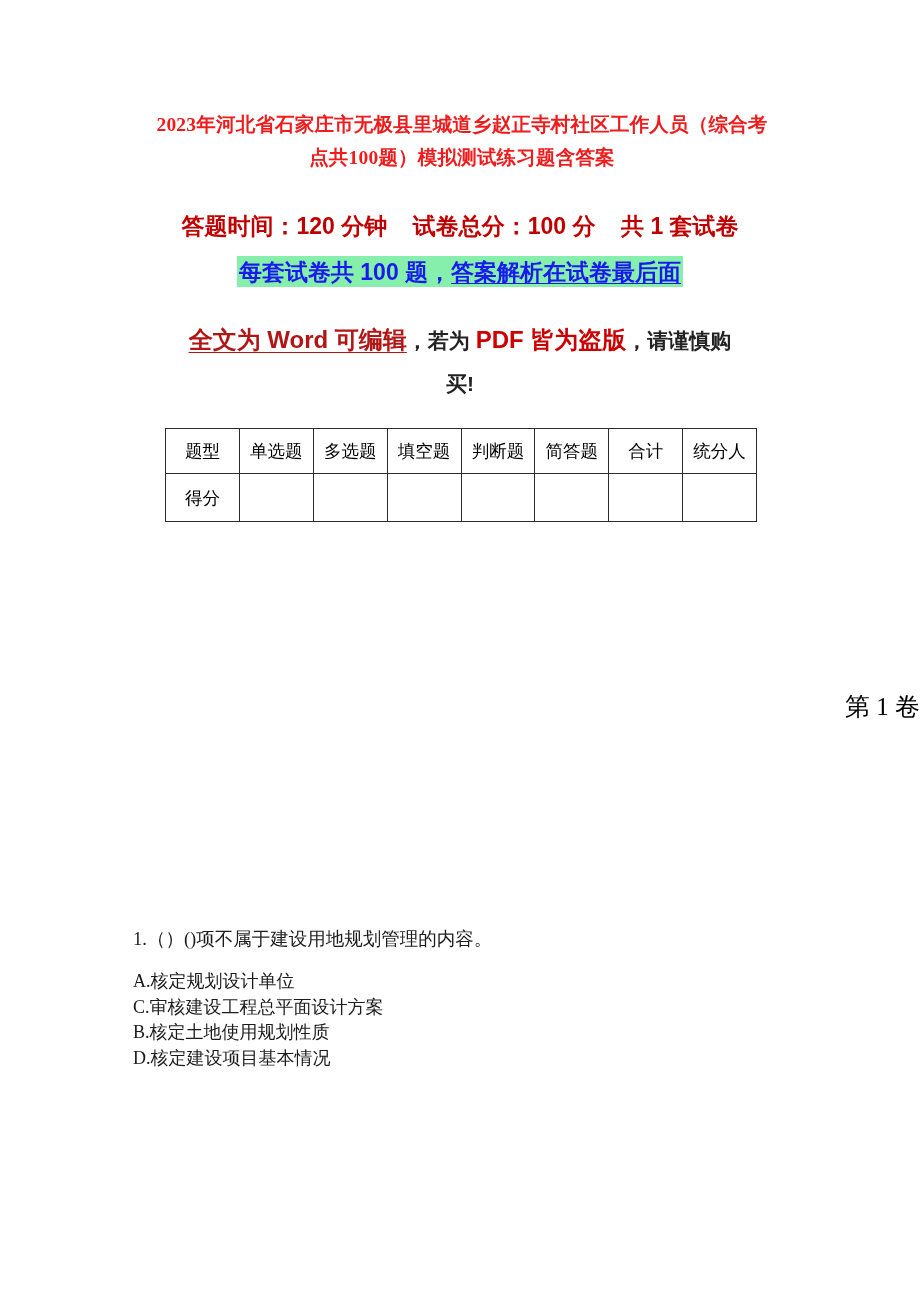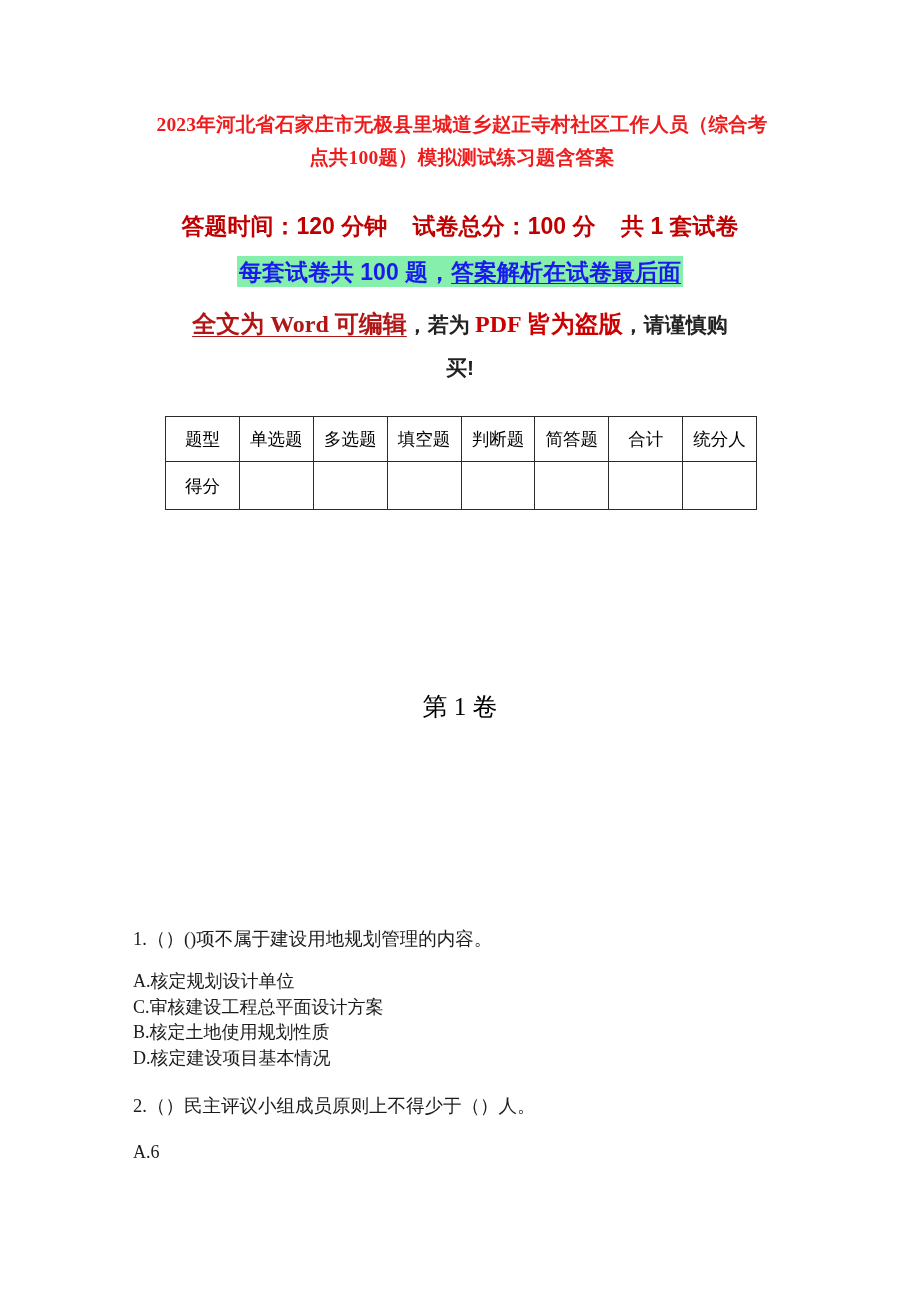--- a/index.html
+++ b/index.html
@@ -68,25 +68,25 @@
     background: #86efac;
     padding: 3px 2px 2px 2px;
   }
   .banner-line2 .hl .ul {
     text-decoration: underline;
     text-decoration-thickness: 1px;
     text-underline-offset: 3px;
   }
 
   .banner-line3 {
-    font-family: Liberation Serif, serif;
+    font-family: Liberation Sans, sans-serif;
     font-weight: bold;
     font-size: 24px;
     line-height: 44px;
-    margin-top: 4px;
+    margin-top: 20px;
   }
   .banner-line3 .seg-red-ul {
     color: #b01616;
     text-decoration: underline;
     text-decoration-thickness: 1px;
     text-underline-offset: 4px;
   }
   .banner-line3 .seg-dark {
     color: #222222;
     font-size: 21px;
@@ -99,21 +99,21 @@
     font-weight: bold;
     font-size: 21px;
     line-height: 42px;
     color: #222222;
   }
 
   
   .score-table-wrap {
     position: absolute;
     left: 165px;
-    top: 416px;
+    top: 428px;
     width: 592px;
   }
   table.score-table {
     border-collapse: collapse;
     width: 592px;
     table-layout: fixed;
   }
   table.score-table td {
     border: 1px solid #2b2b2b;
     height: 44px;
@@ -127,21 +127,21 @@
   table.score-table tr.row-score td {
     height: 47px;
   }
 
   
   .volume-heading {
     position: absolute;
     left: 0;
     top: 690px;
     width: 920px;
-    text-align: center;
+    text-align: right;
     font-family: "Liberation Serif", "DejaVu Serif", serif;
     font-size: 25px;
     color: #000000;
     white-space: pre;
   }
 
   
   .section-heading {
     position: absolute;
     left: 133px;
@@ -233,20 +233,14 @@
   <div class="question-block q1">
     <div class="q-stem">1.（）()项不属于建设用地规划管理的内容。</div>
     <div class="q-options">
       <div class="q-option">A.核定规划设计单位</div>
       <div class="q-option">C.审核建设工程总平面设计方案</div>
       <div class="q-option">B.核定土地使用规划性质</div>
       <div class="q-option">D.核定建设项目基本情况</div>
     </div>
   </div>
 
-  <div class="question-block q2">
-    <div class="q-stem">2.（）民主评议小组成员原则上不得少于（）人。</div>
-    <div class="q-options">
-      <div class="q-option">A.6</div>
-    </div>
-  </div>
 
 </div>
 
 </body></html>

